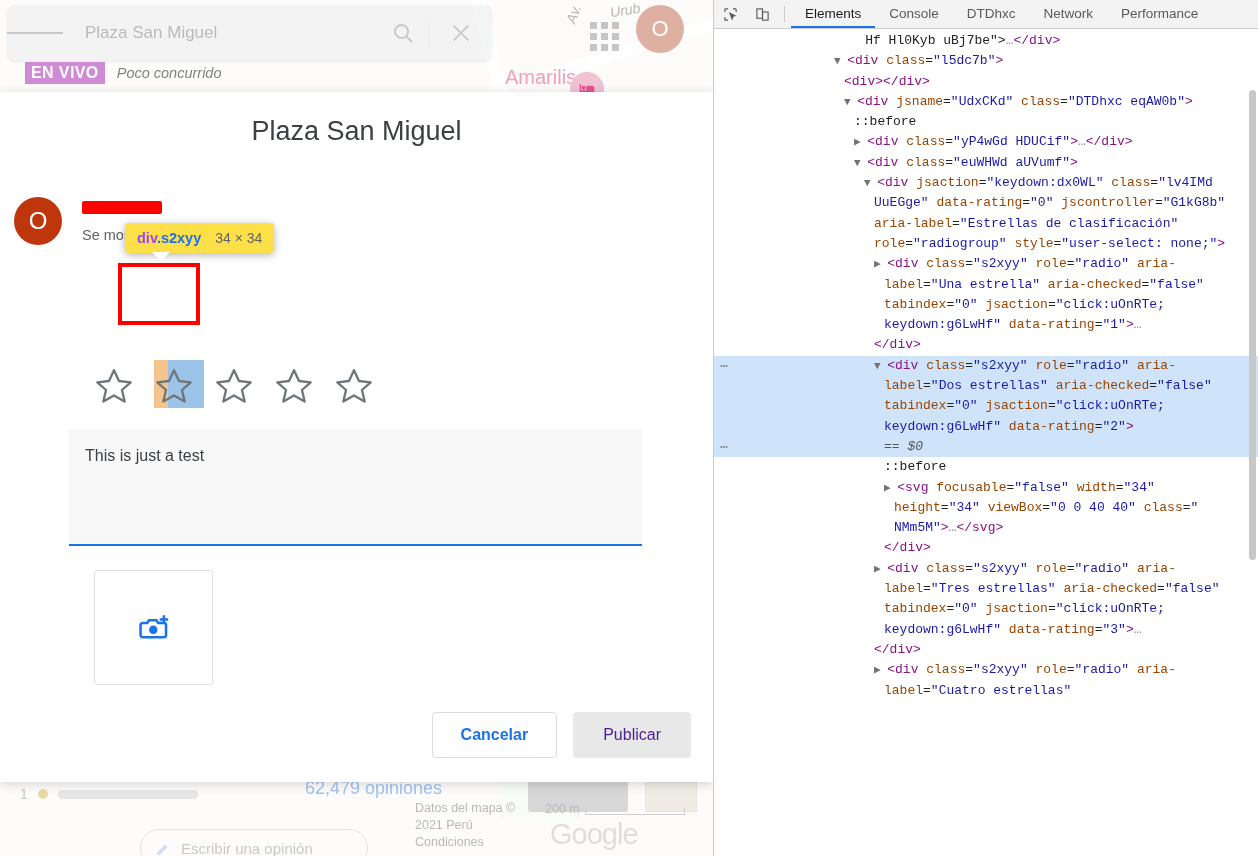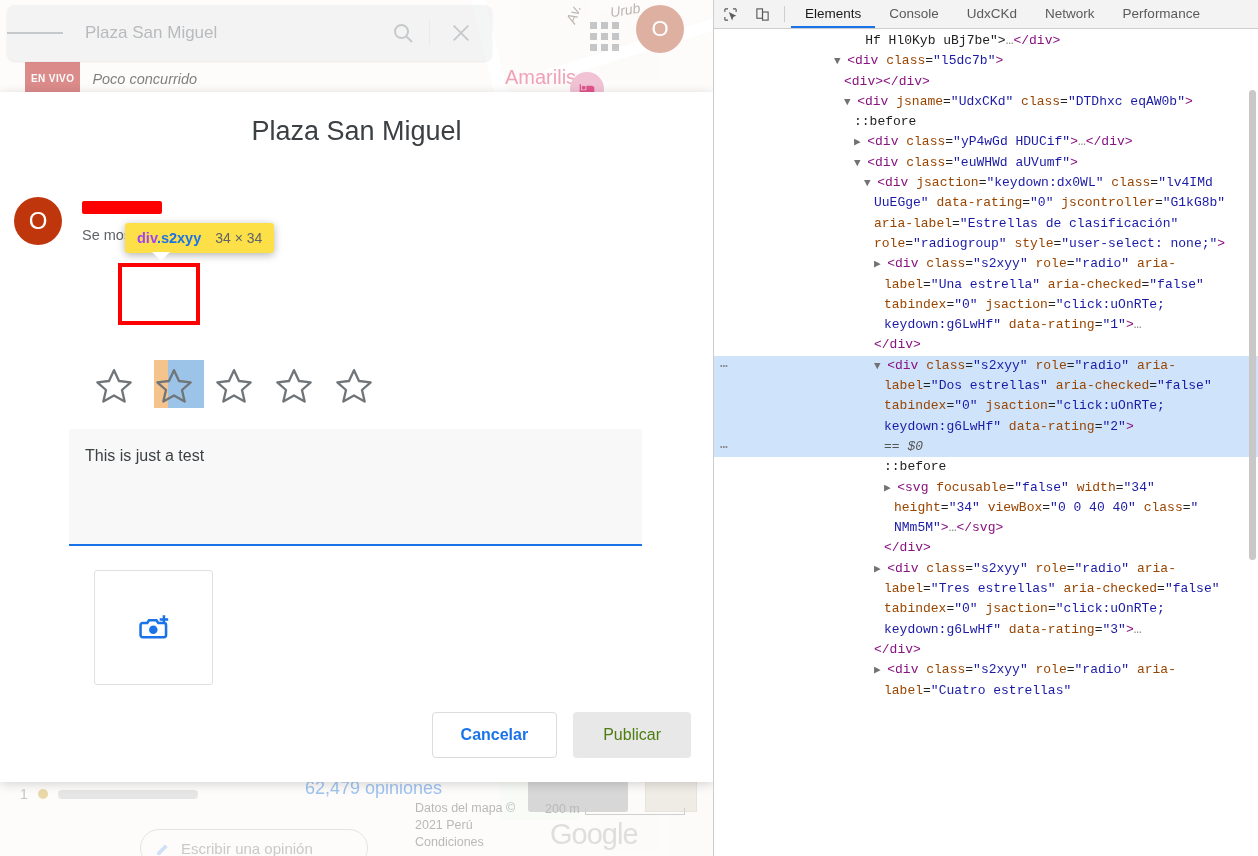--- a/index.html
+++ b/index.html
@@ -55,22 +55,22 @@
   }
   .search-ico { width: 52px; display:flex; align-items:center; justify-content:center; }
   .sep-v { width:1px; height:26px; background:#dadce0; }
   .close-ico { width: 62px; display:flex; align-items:center; justify-content:center; }
 
   .live-row {
     position:absolute; left: 25px; top: 62px;
     display:flex; align-items:center; gap:12px; opacity:.5;
   }
   .badge-live {
-    background:#b91c1c; color:#fff; font-size:10px; font-weight:bold;
-    padding:11px 6px; letter-spacing:.4px;
+    background:#a21caf; color:#fff; font-size:16px; font-weight:bold;
+    padding:2px 6px; letter-spacing:.4px;
   }
   .live-label { color:#000000; font-size:14.5px; font-style: italic; }
 
   .map-topright { position:absolute; right:0; top:0; width:155px; height:95px; }
   .apps-grid {
     position:absolute; left:32px; top:22px;
     display:grid; grid-template-columns:repeat(3,7px); gap:4px; opacity:.35;
   }
   .apps-grid i { display:block; width:7px; height:7px; background:#5f6368; }
   .map-avatar {
@@ -236,21 +236,21 @@
     display:flex; gap:16px; align-items:center;
   }
   .btn-cancel {
     border:1px solid #dadce0; border-radius:4px;
     background:#fff; color:#1a73e8; font-size:16px; font-weight:bold;
     padding:13px 28px; cursor:pointer;
     font-family:"Liberation Sans", sans-serif;
   }
   .btn-publish {
     border:none; border-radius:4px;
-    background:#e8e8e8; color:#4d7c0f; font-size:16px;
+    background:#e8e8e8; color:#4c1d95; font-size:16px;
     padding:14px 30px;
     font-family:"Liberation Sans", sans-serif;
   }
 
   
   #devtools {
     position:absolute; left:713px; top:0;
     width:545px; height:856px;
     background:#fff;
     border-left:1px solid #cdcdcd;
@@ -473,21 +473,21 @@
       <div class="dt-icobtn">
         <svg width="15" height="15" viewBox="0 0 24 24" fill="none" stroke="#5a5a5a" stroke-width="1.8">
           <rect x="3" y="3" width="9" height="15"></rect>
             <rect x="12" y="8" width="9" height="13"></rect>
         </svg>
       </div>
       <div class="dt-tbsep"></div>
       <div class="dt-tabs">
         <div class="dt-tab active">Elements</div>
         <div class="dt-tab">Console</div>
-        <div class="dt-tab">UdxCKd</div>
+        <div class="dt-tab">DTDhxc</div>
         <div class="dt-tab">Network</div>
         <div class="dt-tab">Performance</div>
       </div>
     </div>
 
     <div class="dom-tree" id="dom-tree"><div class="dom-line"><span class="txt" style="padding-left: 130px; text-indent: -10px;"><span class="plain">    Hf Hl0Kyb uBj7be"&gt;</span><span class="comment">…</span><span class="punct">&lt;/div&gt;</span></span></div><div class="dom-line"><span class="txt" style="padding-left: 130px; text-indent: -10px;"><span class="arrow">▼ </span><span class="punct">&lt;</span><span class="tagname">div</span><span class="plain"> </span><span class="attrname">class</span><span class="plain">=</span><span class="attrval">"l5dc7b"</span><span class="punct">&gt;</span></span></div><div class="dom-line"><span class="txt" style="padding-left: 140px; text-indent: -10px;"><span class="punct">&lt;</span><span class="tagname">div</span><span class="punct">&gt;&lt;/</span><span class="tagname">div</span><span class="punct">&gt;</span></span></div><div class="dom-line"><span class="txt" style="padding-left: 140px; text-indent: -10px;"><span class="arrow">▼ </span><span class="punct">&lt;</span><span class="tagname">div</span><span class="plain"> </span><span class="attrname">jsname</span><span class="plain">=</span><span class="attrval">"UdxCKd"</span><span class="plain"> </span><span class="attrname">class</span><span class="plain">=</span><span class="attrval">"DTDhxc eqAW0b"</span><span class="punct">&gt;</span></span></div><div class="dom-line"><span class="txt" style="padding-left: 150px; text-indent: -10px;"><span class="pseudo">::before</span></span></div><div class="dom-line"><span class="txt" style="padding-left: 150px; text-indent: -10px;"><span class="arrow">▶ </span><span class="punct">&lt;</span><span class="tagname">div</span><span class="plain"> </span><span class="attrname">class</span><span class="plain">=</span><span class="attrval">"yP4wGd HDUCif"</span><span class="punct">&gt;</span><span class="comment">…</span><span class="punct">&lt;/div&gt;</span></span></div><div class="dom-line"><span class="txt" style="padding-left: 150px; text-indent: -10px;"><span class="arrow">▼ </span><span class="punct">&lt;</span><span class="tagname">div</span><span class="plain"> </span><span class="attrname">class</span><span class="plain">=</span><span class="attrval">"euWHWd aUVumf"</span><span class="punct">&gt;</span></span></div><div class="dom-line"><span class="txt" style="padding-left: 160px; text-indent: -10px;"><span class="arrow">▼ </span><span class="punct">&lt;</span><span class="tagname">div</span><span class="plain"> </span><span class="attrname">jsaction</span><span class="plain">=</span><span class="attrval">"keydown:dx0WL"</span><span class="plain"> </span><span class="attrname">class</span><span class="plain">=</span><span class="attrval">"lv4IMd UuEGge"</span><span class="plain"> </span><span class="attrname">data-rating</span><span class="plain">=</span><span class="attrval">"0"</span><span class="plain"> </span><span class="attrname">jscontroller</span><span class="plain">=</span><span class="attrval">"G1kG8b"</span><span class="plain"> </span><span class="attrname">aria-label</span><span class="plain">=</span><span class="attrval">"Estrellas de clasificación"</span><span class="plain"> </span><span class="attrname">role</span><span class="plain">=</span><span class="attrval">"radiogroup"</span><span class="plain"> </span><span class="attrname">style</span><span class="plain">=</span><span class="attrval">"user-select: none;"</span><span class="punct">&gt;</span></span></div><div class="dom-line"><span class="txt" style="padding-left: 170px; text-indent: -10px;"><span class="arrow">▶ </span><span class="punct">&lt;</span><span class="tagname">div</span><span class="plain"> </span><span class="attrname">class</span><span class="plain">=</span><span class="attrval">"s2xyy"</span><span class="plain"> </span><span class="attrname">role</span><span class="plain">=</span><span class="attrval">"radio"</span><span class="plain"> </span><span class="attrname">aria-label</span><span class="plain">=</span><span class="attrval">"Una estrella"</span><span class="plain"> </span><span class="attrname">aria-checked</span><span class="plain">=</span><span class="attrval">"false"</span><span class="plain"> </span><span class="attrname">tabindex</span><span class="plain">=</span><span class="attrval">"0"</span><span class="plain"> </span><span class="attrname">jsaction</span><span class="plain">=</span><span class="attrval">"click:uOnRTe; keydown:g6LwHf"</span><span class="plain"> </span><span class="attrname">data-rating</span><span class="plain">=</span><span class="attrval">"1"</span><span class="punct">&gt;</span><span class="comment">…</span></span></div><div class="dom-line"><span class="txt" style="padding-left: 170px; text-indent: -10px;"><span class="punct">&lt;/div&gt;</span></span></div><div class="dom-line sel"><span class="ellip">⋯</span><span class="txt" style="padding-left: 170px; text-indent: -10px;"><span class="arrow">▼ </span><span class="punct">&lt;</span><span class="tagname">div</span><span class="plain"> </span><span class="attrname">class</span><span class="plain">=</span><span class="attrval">"s2xyy"</span><span class="plain"> </span><span class="attrname">role</span><span class="plain">=</span><span class="attrval">"radio"</span><span class="plain"> </span><span class="attrname">aria-label</span><span class="plain">=</span><span class="attrval">"Dos estrellas"</span><span class="plain"> </span><span class="attrname">aria-checked</span><span class="plain">=</span><span class="attrval">"false"</span><span class="plain"> </span><span class="attrname">tabindex</span><span class="plain">=</span><span class="attrval">"0"</span><span class="plain"> </span><span class="attrname">jsaction</span><span class="plain">=</span><span class="attrval">"click:uOnRTe; keydown:g6LwHf"</span><span class="plain"> </span><span class="attrname">data-rating</span><span class="plain">=</span><span class="attrval">"2"</span><span class="punct">&gt;</span></span></div><div class="dom-line sel"><span class="ellip">⋯</span><span class="txt" style="padding-left: 180px; text-indent: -10px;"><span class="dollar">== $0</span></span></div><div class="dom-line"><span class="txt" style="padding-left: 180px; text-indent: -10px;"><span class="pseudo">::before</span></span></div><div class="dom-line"><span class="txt" style="padding-left: 180px; text-indent: -10px;"><span class="arrow">▶ </span><span class="punct">&lt;</span><span class="tagname">svg</span><span class="plain"> </span><span class="attrname">focusable</span><span class="plain">=</span><span class="attrval">"false"</span><span class="plain"> </span><span class="attrname">width</span><span class="plain">=</span><span class="attrval">"34"</span><span class="plain"> </span><span class="attrname">height</span><span class="plain">=</span><span class="attrval">"34"</span><span class="plain"> </span><span class="attrname">viewBox</span><span class="plain">=</span><span class="attrval">"0 0 40 40"</span><span class="plain"> </span><span class="attrname">class</span><span class="plain">=</span><span class="attrval">" NMm5M"</span><span class="punct">&gt;</span><span class="comment">…</span><span class="punct">&lt;/svg&gt;</span></span></div><div class="dom-line"><span class="txt" style="padding-left: 180px; text-indent: -10px;"><span class="punct">&lt;/div&gt;</span></span></div><div class="dom-line"><span class="txt" style="padding-left: 170px; text-indent: -10px;"><span class="arrow">▶ </span><span class="punct">&lt;</span><span class="tagname">div</span><span class="plain"> </span><span class="attrname">class</span><span class="plain">=</span><span class="attrval">"s2xyy"</span><span class="plain"> </span><span class="attrname">role</span><span class="plain">=</span><span class="attrval">"radio"</span><span class="plain"> </span><span class="attrname">aria-label</span><span class="plain">=</span><span class="attrval">"Tres estrellas"</span><span class="plain"> </span><span class="attrname">aria-checked</span><span class="plain">=</span><span class="attrval">"false"</span><span class="plain"> </span><span class="attrname">tabindex</span><span class="plain">=</span><span class="attrval">"0"</span><span class="plain"> </span><span class="attrname">jsaction</span><span class="plain">=</span><span class="attrval">"click:uOnRTe; keydown:g6LwHf"</span><span class="plain"> </span><span class="attrname">data-rating</span><span class="plain">=</span><span class="attrval">"3"</span><span class="punct">&gt;</span><span class="comment">…</span></span></div><div class="dom-line"><span class="txt" style="padding-left: 170px; text-indent: -10px;"><span class="punct">&lt;/div&gt;</span></span></div><div class="dom-line"><span class="txt" style="padding-left: 170px; text-indent: -10px;"><span class="arrow">▶ </span><span class="punct">&lt;</span><span class="tagname">div</span><span class="plain"> </span><span class="attrname">class</span><span class="plain">=</span><span class="attrval">"s2xyy"</span><span class="plain"> </span><span class="attrname">role</span><span class="plain">=</span><span class="attrval">"radio"</span><span class="plain"> </span><span class="attrname">aria-label</span><span class="plain">=</span><span class="attrval">"Cuatro estrellas"</span></span></div></div>
     <div class="dt-scroll"></div>
   </div>
 </div>
 

